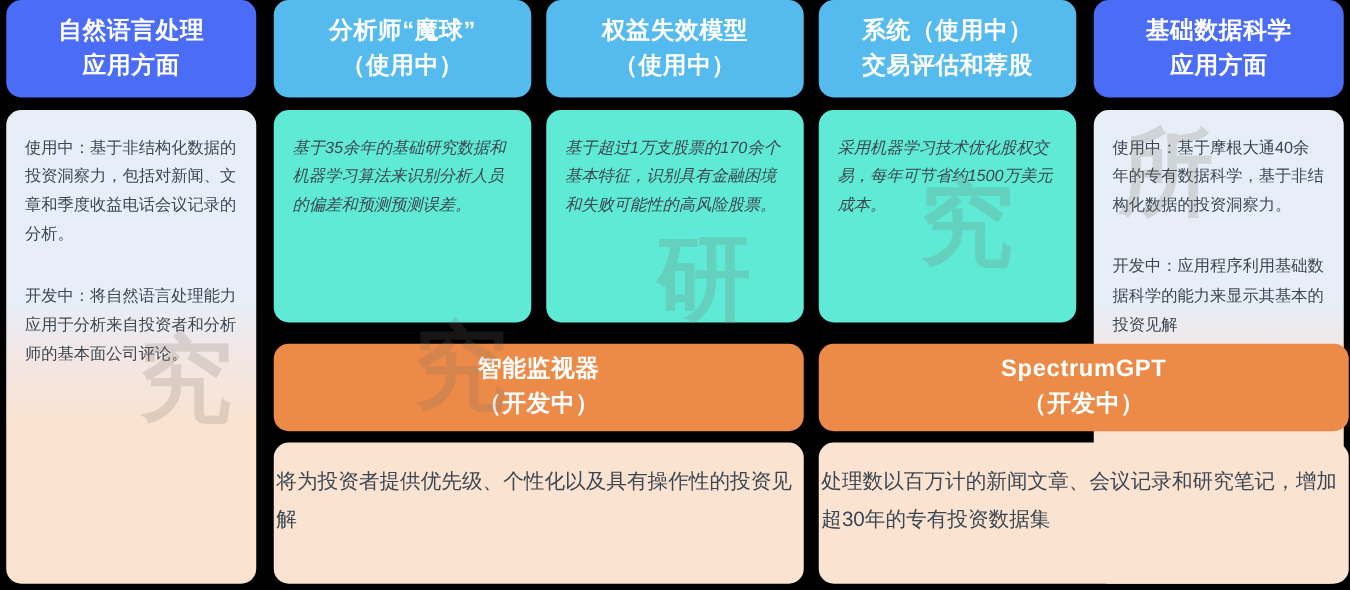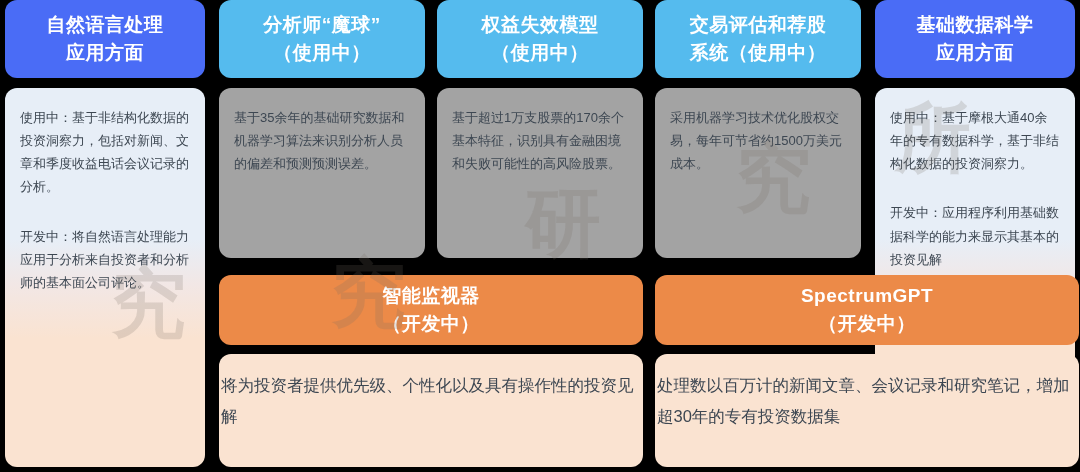--- a/index.html
+++ b/index.html
@@ -57,21 +57,21 @@
     left: 0;
     right: 0;
     border-radius: 12px;
     color: #3d4752;
     font-size: 13px;
     line-height: 1.78;
     padding: 18px 15px 14px 15px;
     overflow: hidden;
   }
 
-  .body.tint-blue  { background: #a3a3a3; }
+  .body.tint-blue  { background: #5eead4; font-style: italic; }
   .body.tint-peach { background: #fae3d1; }
 
   
   .body.tint-grad {
     background: linear-gradient(
       to bottom,
       #e7eef7 0%,
       #e7eef7 40%,
       #f2e7e5 52%,
       #fae3d1 66%,
@@ -144,22 +144,22 @@
       </div>
     </div>
     <div class="body tint-blue" style="top:88px; height:170px;">
       <p class="para">基于超过1万支股票的170余个基本特征，识别具有金融困境和失败可能性的高风险股票。</p>
     </div>
   </div>
 
   <div class="col" style="left:655px; width:206px;">
     <div class="head cyan" style="height:78px;">
       <div>
+        <div>系统（使用中）</div>
         <div>交易评估和荐股</div>
-        <div>系统（使用中）</div>
       </div>
     </div>
     <div class="body tint-blue" style="top:88px; height:170px;">
       <p class="para">采用机器学习技术优化股权交易，每年可节省约1500万美元成本。</p>
     </div>
   </div>
 
   <div class="col" style="left:875px; width:200px;">
     <div class="head blue" style="height:78px;">
       <div>

